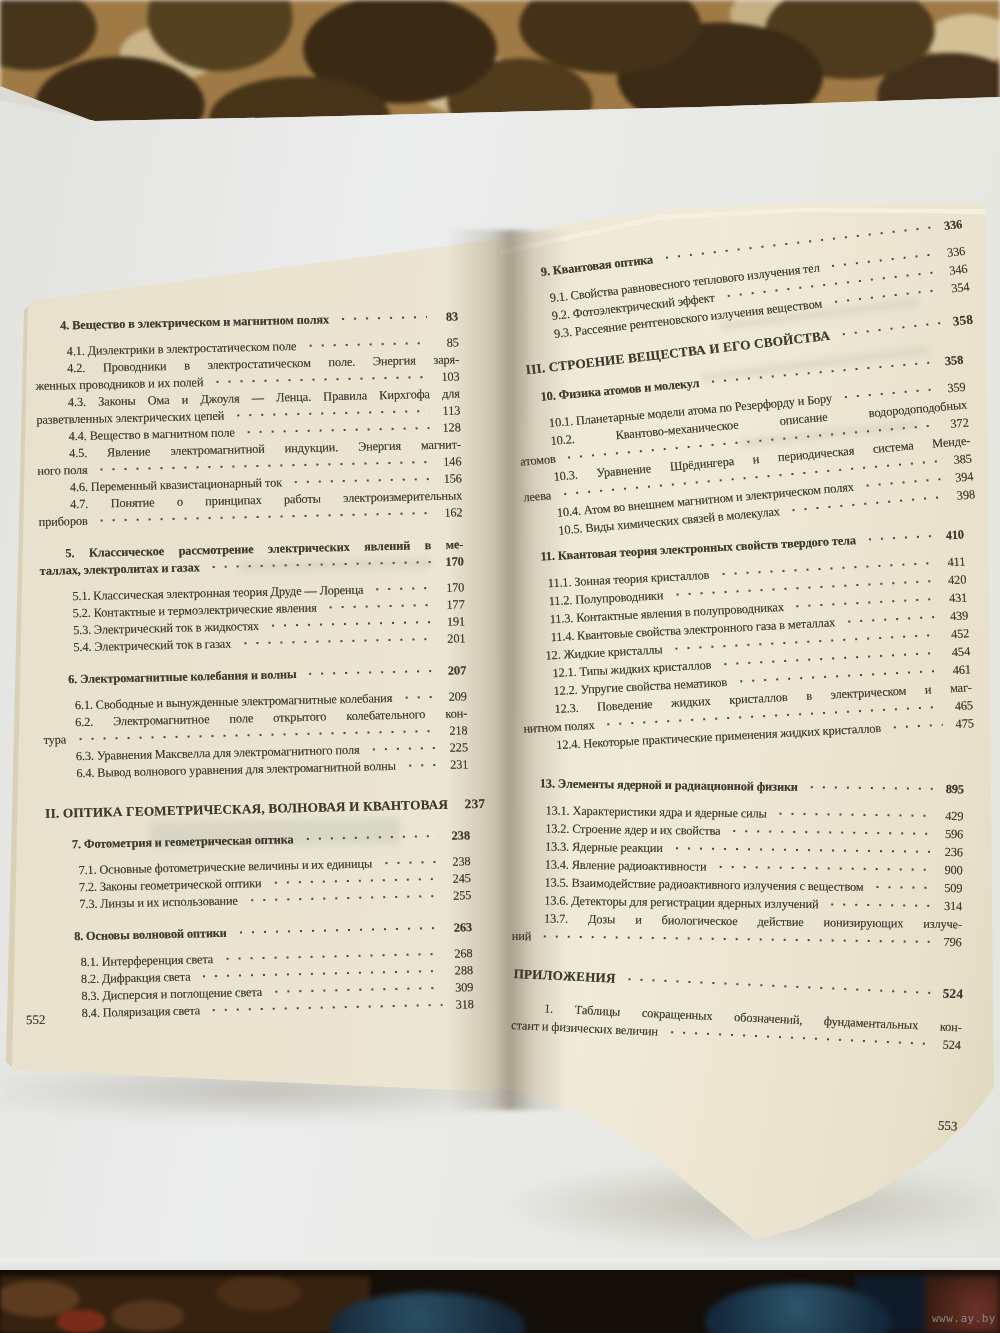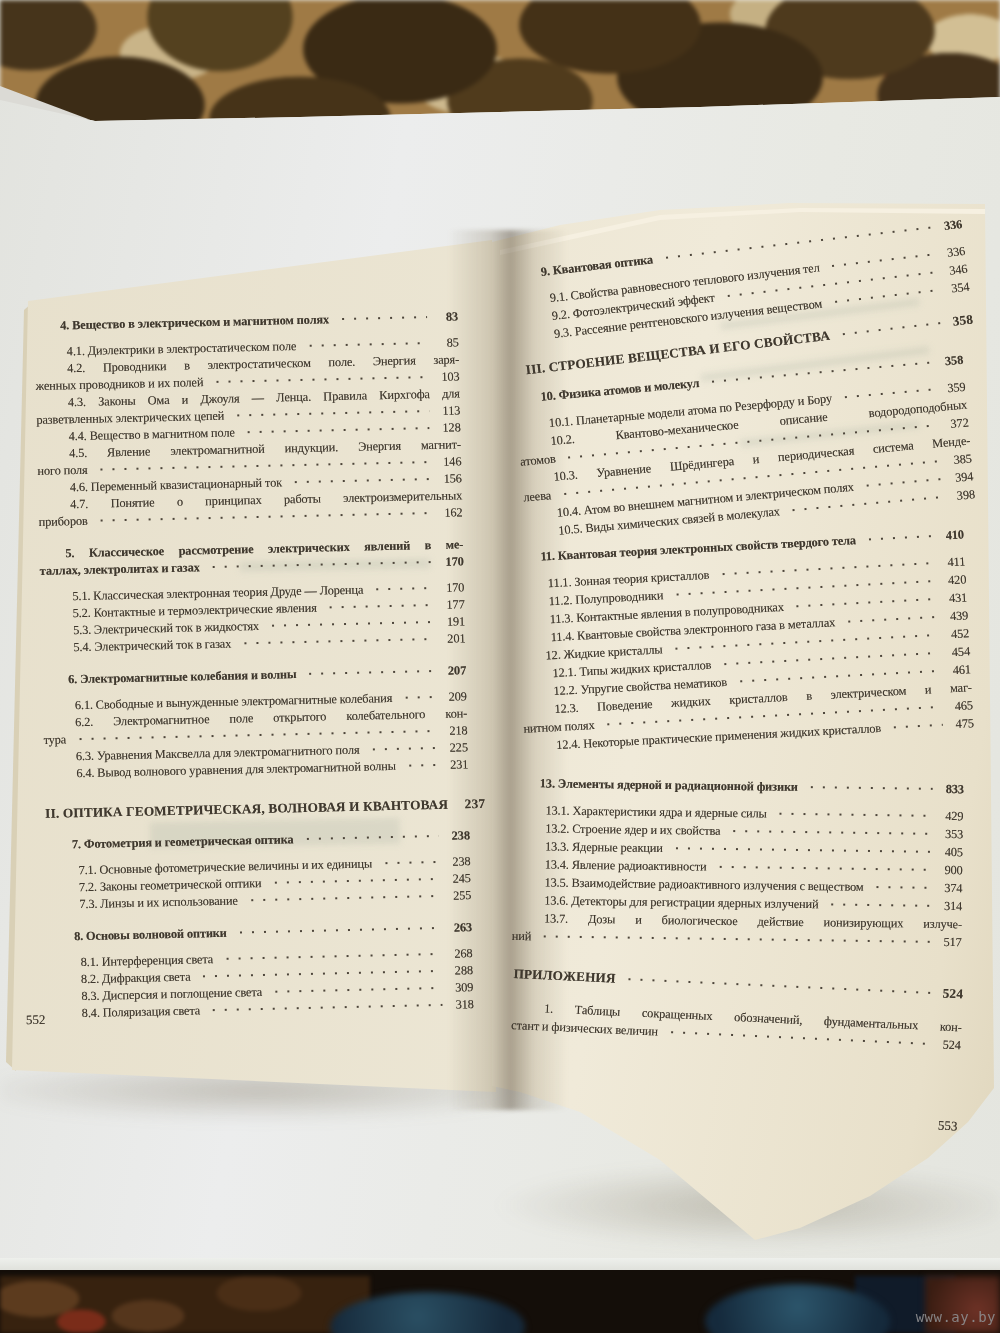--- a/index.html
+++ b/index.html
@@ -115,21 +115,21 @@
   .contb{font-weight:bold;}
   .gap1{margin-top:9px;}
   .gap2{margin-top:15px;}
   .gap3{margin-top:22px;}
 
   .folio{position:absolute;color:#3f382e;font-size:13px;text-shadow:0 0 .5px rgba(63,56,46,.55);}
   .folio-left{left:26px;top:1012px;transform:rotate(-1.3deg);}
   .folio-right{left:938px;top:1118px;transform:rotate(2.6deg);}
 
   .watermark{position:absolute;right:4px;bottom:8px;color:#8e8e90;
-    font-family:"DejaVu Sans Mono", monospace;font-size:14px;letter-spacing:.5px;opacity:.9;}
+    font-family:"DejaVu Sans Mono", monospace;font-size:11px;letter-spacing:.5px;opacity:.9;}
 </style>
 </head>
 <body>
 
 <div class="scene">
   <div class="carpet"></div>
   <div class="wall-wedge"></div>
   <div class="table"></div>
   <div class="floor"></div>
   <div class="floor-rug-left"></div>
@@ -413,57 +413,57 @@
         <div class="row sub">
           <span class="t">12.4. Некоторые практические применения жидких кристаллов</span>
           <span class="dots"></span>
           <span class="p">475</span>
         </div>
       </div>
     <div class="grp g3">
         <div class="row chapter">
           <span class="t">13. Элементы ядерной и радиационной физики</span>
           <span class="dots"></span>
-          <span class="p">833</span>
+          <span class="p">895</span>
         </div>
         <div class="row sub gap1">
           <span class="t">13.1. Характеристики ядра и ядерные силы</span>
           <span class="dots"></span>
           <span class="p">429</span>
         </div>
         <div class="row sub">
           <span class="t">13.2. Строение ядер и их свойства</span>
           <span class="dots"></span>
-          <span class="p">353</span>
+          <span class="p">596</span>
         </div>
         <div class="row sub">
           <span class="t">13.3. Ядерные реакции</span>
           <span class="dots"></span>
-          <span class="p">405</span>
+          <span class="p">236</span>
         </div>
         <div class="row sub">
           <span class="t">13.4. Явление радиоактивности</span>
           <span class="dots"></span>
           <span class="p">900</span>
         </div>
         <div class="row sub">
           <span class="t">13.5. Взаимодействие радиоактивного излучения с веществом</span>
           <span class="dots"></span>
-          <span class="p">374</span>
+          <span class="p">509</span>
         </div>
         <div class="row sub">
           <span class="t">13.6. Детекторы для регистрации ядерных излучений</span>
           <span class="dots"></span>
           <span class="p">314</span>
         </div>
         <div class="row first"><span class="t">13.7. Дозы и биологическое действие ионизирующих излуче-</span></div>
         <div class="row cont">
           <span class="t">ний</span>
           <span class="dots"></span>
-          <span class="p">517</span>
+          <span class="p">796</span>
         </div>
       </div>
     <div class="grp g4">
         <div class="row part">
           <span class="t">ПРИЛОЖЕНИЯ</span>
           <span class="dots"></span>
           <span class="p">524</span>
         </div>
         <div class="row first gap2"><span class="t">1. Таблицы сокращенных обозначений, фундаментальных кон-</span></div>
         <div class="row cont">

